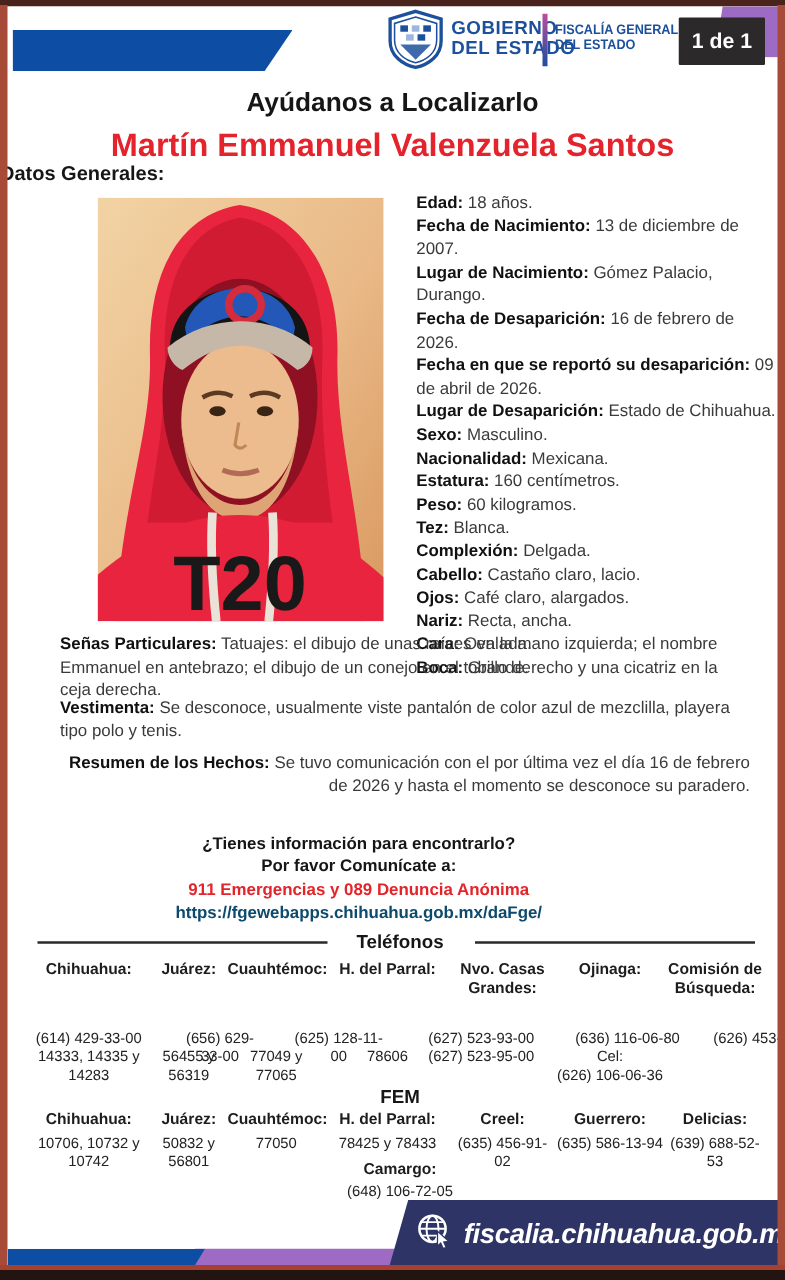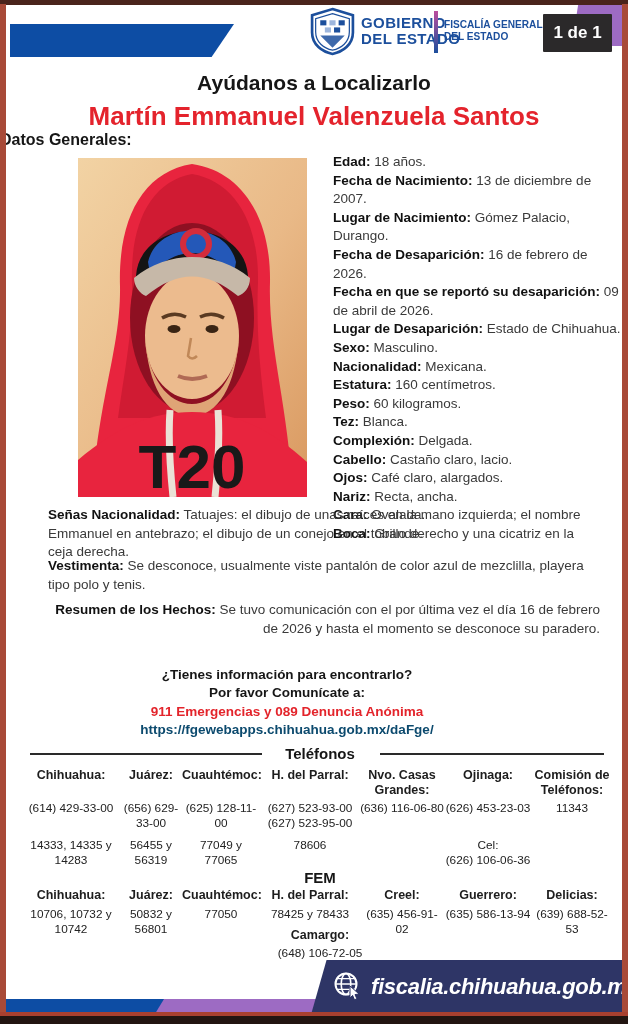--- a/index.html
+++ b/index.html
@@ -54,21 +54,21 @@
   .contact .red  { color:#e3242b; }
   .contact .link { color:#0c4a6e; text-decoration:none; }
 
   
   .tel-title { position:absolute; left:0; top:745px; width:640px; text-align:center; font-size:15px; font-weight:bold; color:#161616; }
   .rule { position:absolute; top:753px; height:2px; background:#2a2a2a; }
   .rule-l { left:30px;  width:232px; }
   .rule-r { left:380px; width:224px; }
   .grid { position:absolute; left:22px; width:590px; display:grid;
           grid-template-columns:98px 62px 78px 100px 84px 88px 80px; }
-  .g-th { top:768px; } .g-r1 { top:801px; } .g-r2 { top:838px; }
+  .g-th { top:768px; } .g-r1 { top:823px;gap:25px; } .g-r2 { top:838px; }
   .th { font-size:12.5px; font-weight:bold; line-height:15px; text-align:center; color:#1d1d1d; }
   .td { font-size:11.8px; line-height:14.5px; text-align:center; color:#222; white-space:pre-line; }
   .fem-title { position:absolute; left:0; top:869px; width:640px; text-align:center; font-size:15px; font-weight:bold; color:#161616; }
   .g-fh { top:888px; } .g-fv { top:907px; }
   .camargo-l { position:absolute; left:0; top:928px; width:640px; text-align:center; font-size:12.5px; font-weight:bold; color:#1d1d1d; }
   .camargo-v { position:absolute; left:0; top:946px; width:640px; text-align:center; font-size:11.8px; color:#222; }
 
   
   .footer-navy { position:absolute; left:0; top:960px; width:628px; height:53px; background:#2e3566;
                  clip-path:polygon(52% 0,100% 0,100% 100%,49.6% 100%); z-index:4;
@@ -173,21 +173,21 @@
     <div class="field"><b>Peso:</b> <span>60 kilogramos.</span></div>
     <div class="field"><b>Tez:</b> <span>Blanca.</span></div>
     <div class="field"><b>Complexión:</b> <span>Delgada.</span></div>
     <div class="field"><b>Cabello:</b> <span>Castaño claro, lacio.</span></div>
     <div class="field"><b>Ojos:</b> <span>Café claro, alargados.</span></div>
     <div class="field"><b>Nariz:</b> <span>Recta, ancha.</span></div>
     <div class="field"><b>Cara:</b> <span>Ovalada.</span></div>
     <div class="field"><b>Boca:</b> <span>Grande.</span></div>
   </div>
 
-  <p class="para p-senas"><b>Señas Nacionalidad:</b> <span>Tatuajes: el dibujo de unas raíces en la mano izquierda; el nombre Emmanuel en antebrazo; el dibujo de un conejo en el tobillo derecho y una cicatriz en la ceja derecha.</span></p>
+  <p class="para p-senas"><b>Señas Particulares:</b> <span>Tatuajes: el dibujo de unas raíces en la mano izquierda; el nombre Emmanuel en antebrazo; el dibujo de un conejo en el tobillo derecho y una cicatriz en la ceja derecha.</span></p>
   <p class="para p-vest"><b>Vestimenta:</b> <span>Se desconoce, usualmente viste pantalón de color azul de mezclilla, playera tipo polo y tenis.</span></p>
   <p class="para p-resumen"><b>Resumen de los Hechos:</b> <span>Se tuvo comunicación con el por última vez el día 16 de febrero de 2026 y hasta el momento se desconoce su paradero.</span></p>
 
   <div class="contact">
     <div>¿Tienes información para encontrarlo?</div>
     <div>Por favor Comunícate a:</div>
     <div class="red">911 Emergencias y 089 Denuncia Anónima</div>
     <a class="link" href="#">https://fgewebapps.chihuahua.gob.mx/daFge/</a>
   </div>
 
@@ -195,21 +195,21 @@
   <div class="rule rule-l"></div>
   <div class="rule rule-r"></div>
 
   <div class="grid g-th">
     <div class="th">Chihuahua:</div>
     <div class="th">Juárez:</div>
     <div class="th">Cuauhtémoc:</div>
     <div class="th">H. del Parral:</div>
     <div class="th">Nvo. Casas Grandes:</div>
     <div class="th">Ojinaga:</div>
-    <div class="th">Comisión de Teléfonos:</div>
+    <div class="th">Comisión de Búsqueda:</div>
   </div>
   <div class="grid g-r1">
     <div class="td">(614) 429-33-00</div>
     <div class="td">(656) 629-33-00</div>
     <div class="td">(625) 128-11-00</div>
     <div class="td">(627) 523-93-00
 (627) 523-95-00</div>
     <div class="td">(636) 116-06-80</div>
     <div class="td">(626) 453-23-03</div>
     <div class="td">11343</div>

